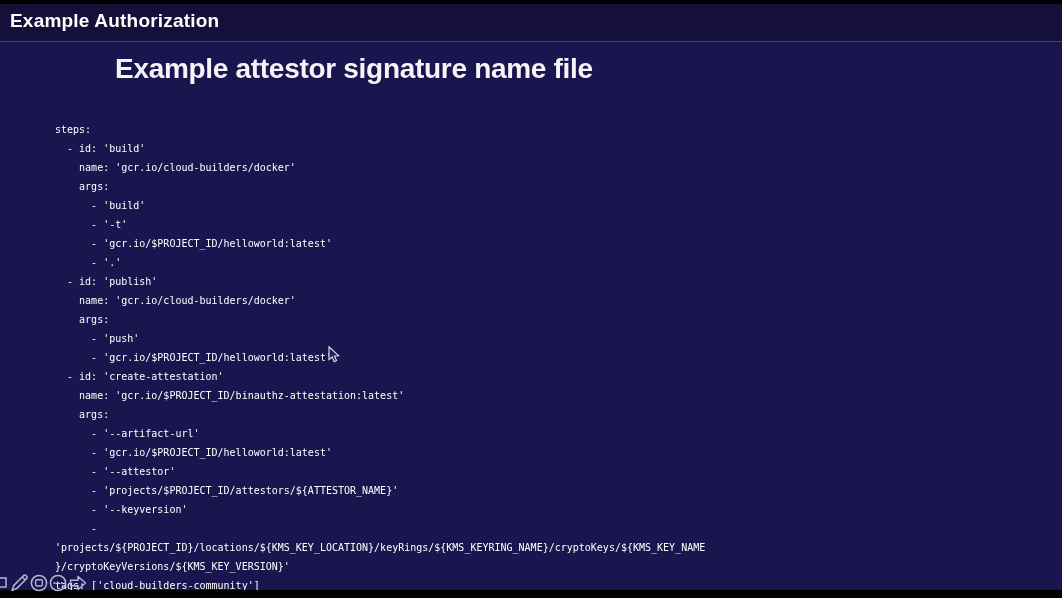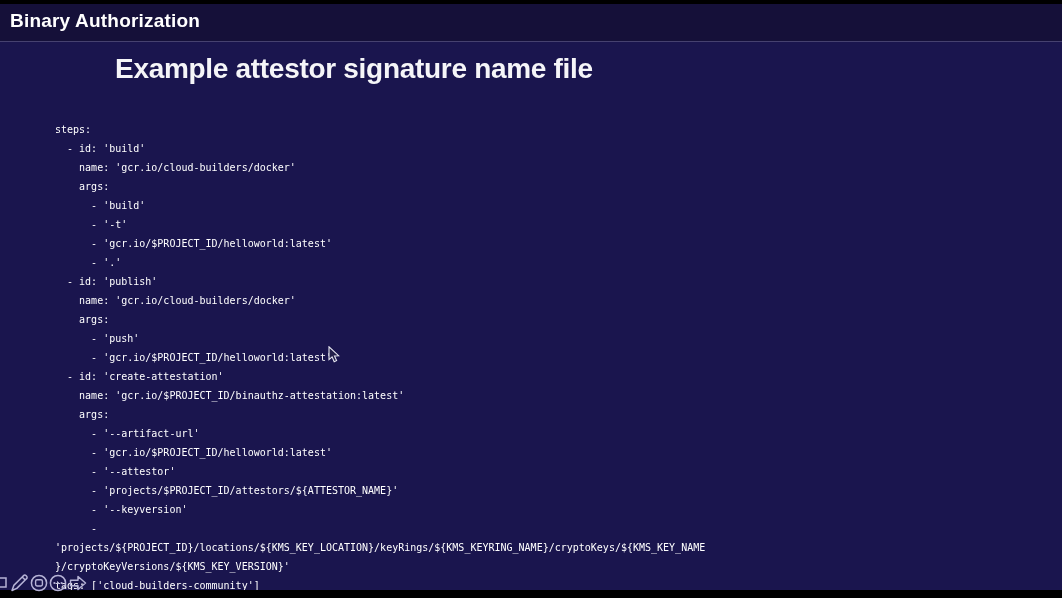--- a/index.html
+++ b/index.html
@@ -58,21 +58,21 @@
     position: absolute; bottom: 0; left: 0; width: 1062px; height: 8px;
     background: #000000;
   }
 </style>
 </head>
 <body>
 
 <div class="top-bar"></div>
 
 <div class="header-band">
-  <div class="header-title">Binary Authorization</div>
+  <div class="header-title">Example Authorization</div>
 </div>
 
 <div class="slide-title">Example attestor signature name file</div>
 
 <pre class="code-block">steps:
   - id: 'build'
     name: 'gcr.io/cloud-builders/docker'
     args:
       - 'build'
       - '-t'

